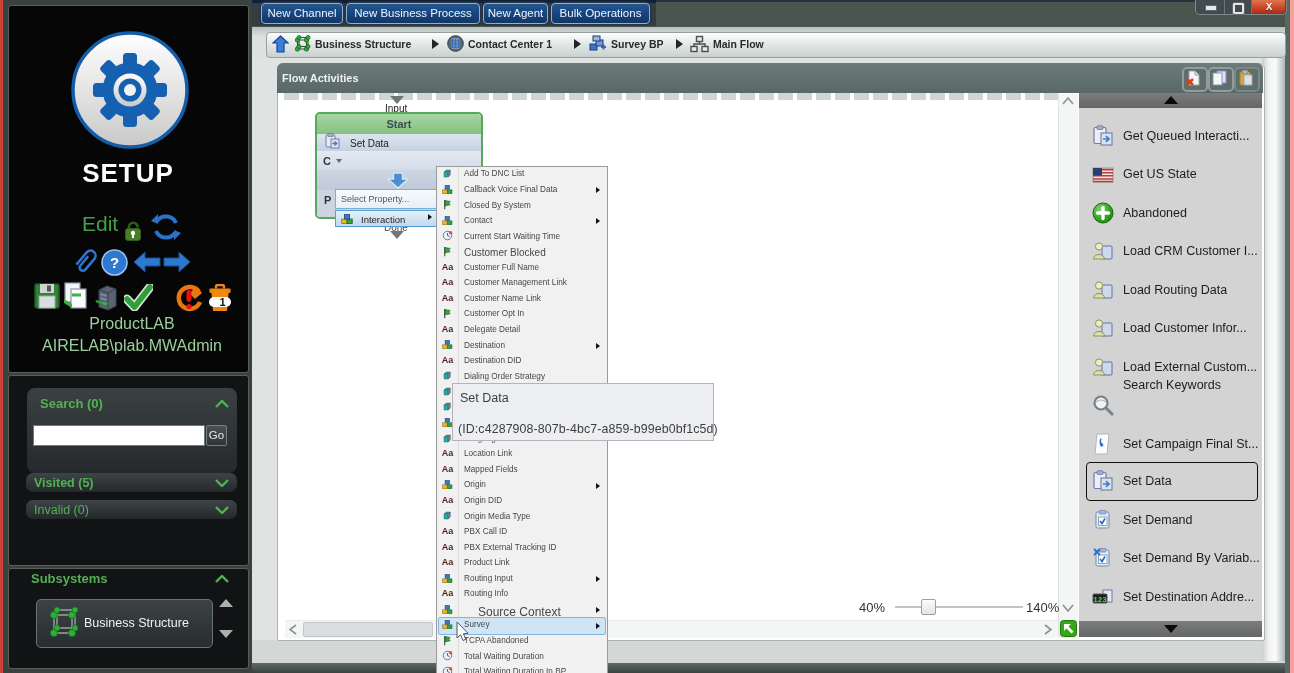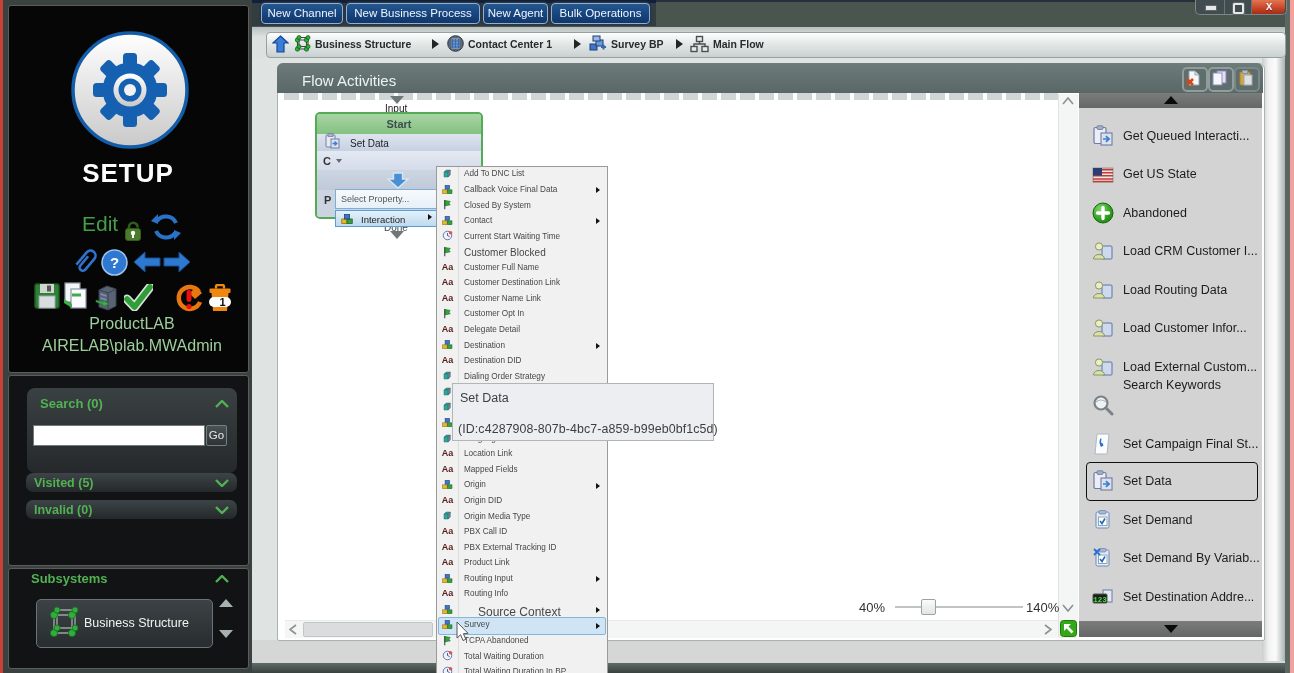--- a/index.html
+++ b/index.html
@@ -137,21 +137,21 @@
       </svg>
  <div class="abs" style="left:33px;top:425px;width:170px;height:19px;background:#fff;border:1px solid #71797c"></div>
  <div class="abs" style="left:206px;top:425px;width:19px;height:19px;background:linear-gradient(#4a5255,#2e3335);border:1px solid #777f82;border-radius:2px;color:#e8e8e8;font-size:11.5px;text-align:center;line-height:19px">Go</div>
 
  <div class="abs" style="left:26px;top:473px;width:211px;height:19px;border-radius:7px;background:linear-gradient(#3d4447,#24282a)"></div>
  <div class="abs" style="left:34px;top:476px;font-size:12.5px;font-weight:bold;color:#52b152">Visited (5)</div>
  <svg class="abs" style="left:215px;top:479px" width="14" height="8" viewBox="0 0 14 8">
         <path d="M1 1 L7 7 L13 1" fill="none" stroke="#52b152" stroke-width="2.4"></path>
       </svg>
  <div class="abs" style="left:26px;top:500px;width:211px;height:19px;border-radius:7px;background:linear-gradient(#3d4447,#24282a)"></div>
- <div class="abs" style="left:34px;top:503px;font-size:12.5px;font-weight:bold;color:#52b152">Invalid (0)</div>
+ <div class="abs" style="left:34px;top:503px;font-size:12.5px;font-weight:normal;color:#52b152">Invalid (0)</div>
  <svg class="abs" style="left:215px;top:506px" width="14" height="8" viewBox="0 0 14 8">
         <path d="M1 1 L7 7 L13 1" fill="none" stroke="#52b152" stroke-width="2.4"></path>
       </svg>
 
  <div class="abs" style="left:31px;top:571px;font-size:13px;font-weight:bold;color:#52b152">Subsystems</div>
  <svg class="abs" style="left:215px;top:575px" width="14" height="8" viewBox="0 0 14 8">
         <path d="M1 7 L7 1 L13 7" fill="none" stroke="#52b152" stroke-width="2.4"></path>
       </svg>
  <div class="abs" style="left:36px;top:599px;width:175px;height:47px;background:linear-gradient(#3c4245,#282d2f);border:1px solid #6b7376;border-radius:5px"></div>
  <svg class="abs" style="left:46px;top:605px" width="34" height="36" viewBox="0 0 34 36">
@@ -241,21 +241,21 @@
    <rect x="1" y="11.5" width="6" height="5" fill="#e8eaea"></rect>
    <rect x="12" y="11.5" width="6" height="5" fill="#e8eaea"></rect>
    <path d="M9.5 6.5 V9 M4 11.5 V9 H15 V11.5"></path>
   </g>
  </svg>
  <div class="crumbt" style="left:713px">Main Flow</div>
 </div>
 
 <div class="abs" style="left:277px;top:63px;width:986px;height:576px;background:#fff;border:1px solid #a9b3b0;border-radius:6px 6px 2px 2px"></div>
 <div class="abs" style="left:277px;top:63px;width:986px;height:30px;background:linear-gradient(#6d7b7a,#596867);border-radius:6px 6px 0 0"></div>
-<div class="abs" style="left:302px;top:72px;font-size:15px;font-weight:normal;color:#eef2f2">Flow Activities</div>
+<div class="abs" style="left:282px;top:72px;font-size:11px;font-weight:bold;color:#eef2f2">Flow Activities</div>
 <div id="panelbtns">
  <style>.pbtn{position:absolute;top:67px;width:22px;height:21px;border:2px solid #8f9d9b;border-radius:5px;background:#5f6d6c}</style>
  <div class="pbtn" style="left:1182px"></div>
  <div class="pbtn" style="left:1208px"></div>
  <div class="pbtn" style="left:1234px;border-color:#798987"></div>
  <svg class="abs" style="left:1186px;top:70px" width="15" height="16" viewBox="0 0 15 16">
   <path d="M3 1 H9 L13 5 V15 H3 Z" fill="#f4f6f8" stroke="#9aa4ae" stroke-width="1"></path>
   <path d="M9 1 V5 H13" fill="#d7dde2" stroke="#9aa4ae" stroke-width="1"></path>
   <path d="M1 9 L7 15 M7 9 L1 15" stroke="#d14718" stroke-width="2.6"></path>
  </svg>
@@ -432,21 +432,21 @@
         <use href="#i-clock"></use>
       </svg>
  <div style="position:absolute;left:27px;top:64.60000000000001px;font-size:8.2px;color:#474747;white-space:nowrap">Current Start Waiting Time</div>
  <svg style="position:absolute;left:4.5px;top:79.0px" width="11" height="11" viewBox="0 0 16 16">
         <use href="#i-flag"></use>
       </svg>
  <div style="position:absolute;left:27px;top:80.2px;font-size:10px;color:#474747;white-space:nowrap">Customer Blocked</div>
  <div style="position:absolute;left:3px;top:94.7px;width:15px;font-size:9px;font-weight:bold;color:#5a2020;text-align:center">Aa</div>
  <div style="position:absolute;left:27px;top:95.7px;font-size:8.2px;color:#474747;white-space:nowrap">Customer Full Name</div>
  <div style="position:absolute;left:3px;top:110.30000000000001px;width:15px;font-size:9px;font-weight:bold;color:#5a2020;text-align:center">Aa</div>
- <div style="position:absolute;left:27px;top:111.30000000000001px;font-size:8.2px;color:#474747;white-space:nowrap">Customer Destination Link</div>
+ <div style="position:absolute;left:27px;top:111.30000000000001px;font-size:8.2px;color:#474747;white-space:nowrap">Customer Management Link</div>
  <div style="position:absolute;left:3px;top:125.80000000000001px;width:15px;font-size:9px;font-weight:bold;color:#5a2020;text-align:center">Aa</div>
  <div style="position:absolute;left:27px;top:126.80000000000001px;font-size:8.2px;color:#474747;white-space:nowrap">Customer Name Link</div>
  <svg style="position:absolute;left:4.5px;top:141.2px" width="11" height="11" viewBox="0 0 16 16">
         <use href="#i-flag"></use>
       </svg>
  <div style="position:absolute;left:27px;top:142.4px;font-size:8.2px;color:#474747;white-space:nowrap">Customer Opt In</div>
  <div style="position:absolute;left:3px;top:156.9px;width:15px;font-size:9px;font-weight:bold;color:#5a2020;text-align:center">Aa</div>
  <div style="position:absolute;left:27px;top:157.9px;font-size:8.2px;color:#474747;white-space:nowrap">Delegate Detail</div>
  <svg style="position:absolute;left:4.5px;top:172.29999999999998px" width="11" height="11" viewBox="0 0 16 16">
         <use href="#i-grp"></use>

